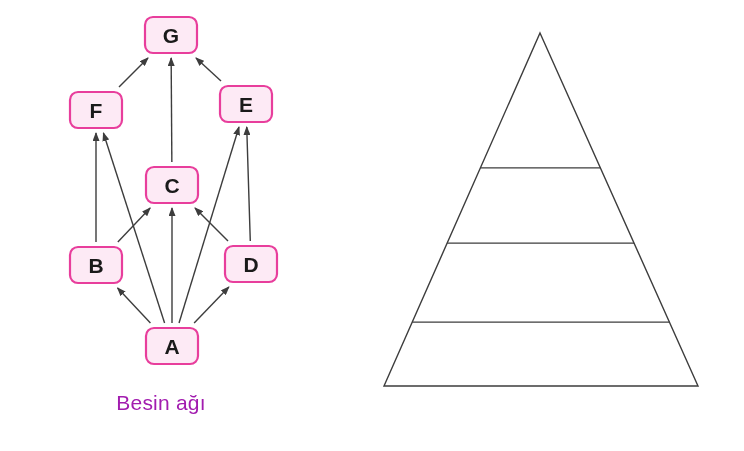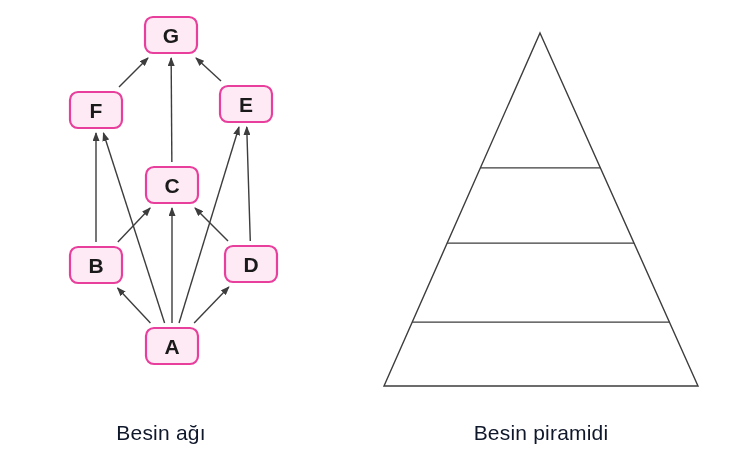--- a/index.html
+++ b/index.html
@@ -9,24 +9,23 @@
     background:#ffffff;
     font-family:"Liberation Sans", sans-serif;
     overflow:hidden;
   }
   #diagram{position:absolute;left:0;top:0;}
   .caption{
     position:absolute;
     top:391px;
     transform:translateX(-50%);
     font-size:21px;
-    color:#0f172a;
+    color:#a21caf;
     letter-spacing:0.2px;
     white-space:nowrap;
-    margin-top:30px;
   }
   .caption-web{left:161px;}
   .caption-pyramid{left:541px;}
   .node-label{
     font-weight:bold;
     font-size:21px;
     fill:#1a1a1a;
     font-family:"Liberation Sans", sans-serif;
   }
 </style>
@@ -83,14 +82,13 @@
         </g>
       </g>
       <g>
         <path d="M540,33 L698,386 L384,386 Z" fill="none" stroke="#3d3d3d" stroke-width="1.4" stroke-linejoin="miter"></path>
         <line x1="480.408" y1="167.846" x2="600.356" y2="167.846" stroke="#3d3d3d" stroke-width="1.3"></line>
         <line x1="447.18" y1="243.035" x2="634.01" y2="243.035" stroke="#3d3d3d" stroke-width="1.3"></line>
         <line x1="412.236" y1="322.10699999999997" x2="669.402" y2="322.10699999999997" stroke="#3d3d3d" stroke-width="1.3"></line>
       </g>
     </svg>
   <div class="caption caption-web">Besin ağı</div>
-  <div class="caption caption-pyramid">Besin piramidi</div>
 </div>
 
 </body></html>

